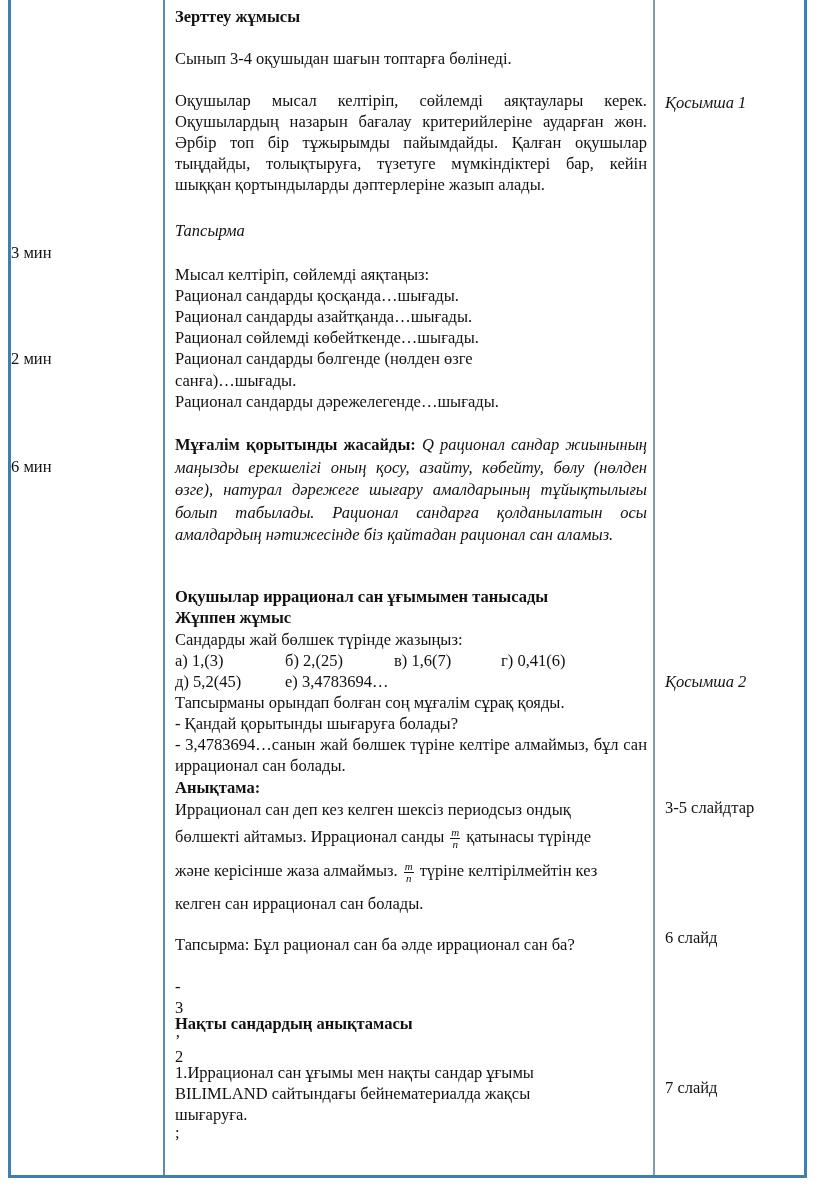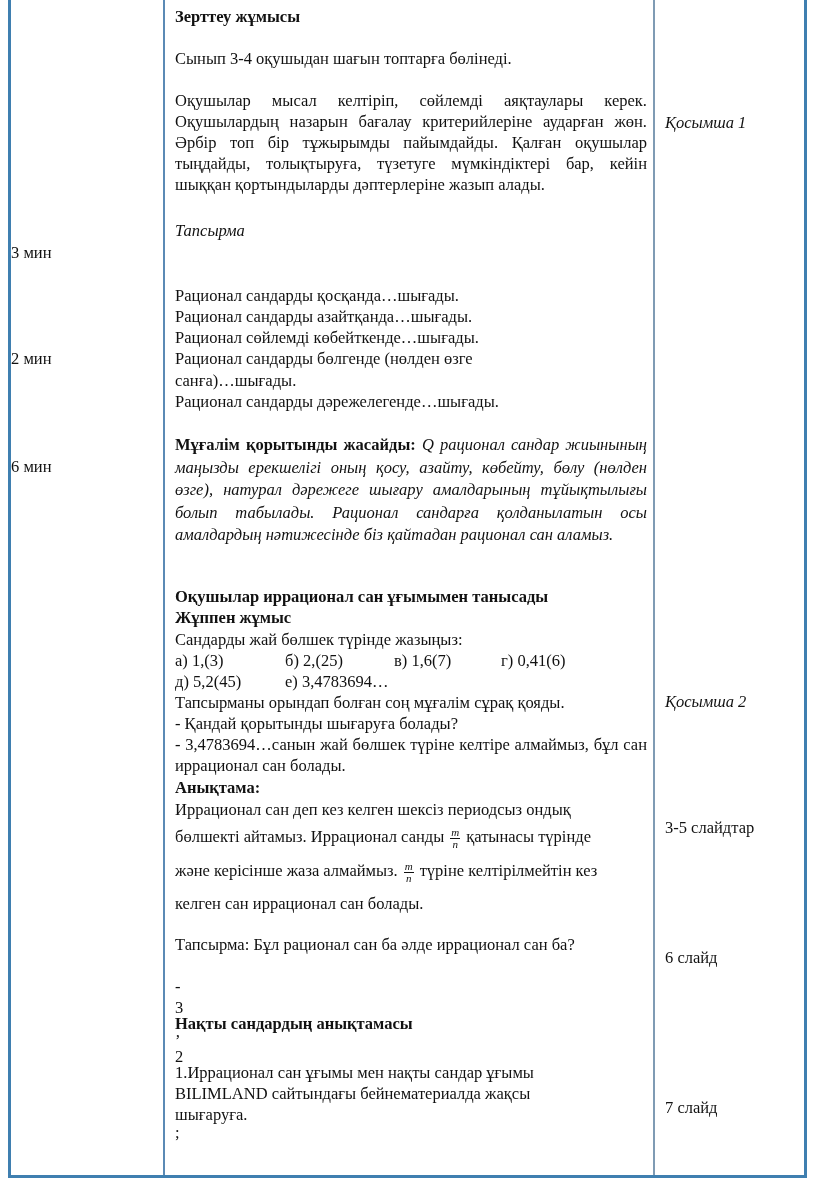--- a/index.html
+++ b/index.html
@@ -6,21 +6,21 @@
   body { width: 816px; height: 1185px; position: relative; overflow: hidden;
          font-family: "Liberation Serif", "DejaVu Serif", serif; color: #111; }
   .frame { position: absolute; left: 8px; top: -4px; width: 799px; height: 1182px;
            border: 3px solid #3f7fb0; border-top-width: 4px; box-sizing: border-box; }
   .vline { position: absolute; top: 0; bottom: 0; width: 2px; background: #5b8ab5; }
   .v1 { left: 152px; }
   .v2 { left: 642px; background: #7f9bb4; }
   .col { position: absolute; top: 0; bottom: 0; }
   .left { left: 0; width: 152px; }
   .mid { left: 154px; width: 444px; }
-  .right { left: 644px; width: 150px; margin-top: 20px; }
+  .right { left: 644px; width: 150px; }
   .t { position: absolute; font-size: 16.5px; line-height: 21px; white-space: nowrap; }
   .mid .t { left: 10px; }
   .just { white-space: normal; width: 472px; text-align: justify; text-align-last: left; }
   .b { font-weight: bold; }
   .i { font-style: italic; }
   .min { left: 0; width: 152px; }
   .right .t { left: 10px; }
   .frac { display: inline-block; vertical-align: middle; text-align: center; font-style: italic;
           font-size: 11px; line-height: 11px; margin: 0 6px; }
   .frac span { display: block; }
@@ -37,20 +37,21 @@
     <div class="t min" style="top:242px">3 мин</div>
     <div class="t min" style="top:348px">2 мин</div>
     <div class="t min" style="top:456px">6 мин</div>
   </div>
 
   <div class="col mid">
     <div class="t b" style="top:6px">Зерттеу жұмысы</div>
     <div class="t" style="top:48px">Сынып 3-4 оқушыдан шағын топтарға бөлінеді.</div>
     <div class="t just" style="top:90px">Оқушылар мысал келтіріп, сөйлемді аяқтаулары керек. Оқушылардың назарын бағалау критерийлеріне аударған жөн. Әрбір топ бір тұжырымды пайымдайды. Қалған оқушылар тыңдайды, толықтыруға, түзетуге мүмкіндіктері бар, кейін шыққан қортындыларды дәптерлеріне жазып алады.</div>
     <div class="t i" style="top:220px">Тапсырма</div>
+    <div class="t" style="top:264px">Мысал келтіріп, сөйлемді аяқтаңыз:</div>
     <div class="t" style="top:285px">Рационал сандарды қосқанда…шығады.</div>
     <div class="t" style="top:306px">Рационал сандарды азайтқанда…шығады.</div>
     <div class="t" style="top:327px">Рационал сөйлемді көбейткенде…шығады.</div>
     <div class="t" style="top:348px">Рационал сандарды бөлгенде (нөлден өзге</div>
     <div class="t" style="top:370px">санға)…шығады.</div>
     <div class="t" style="top:391px">Рационал сандарды дәрежелегенде…шығады.</div>
 
     <div class="t just" style="top:434px; line-height:22.5px">
       <span class="b">Мұғалім қорытынды жасайды:</span>
       <span class="i">Q рационал сандар жиынының маңызды ерекшелігі оның қосу, азайту, көбейту, бөлу (нөлден өзге), натурал дәрежеге шығару амалдарының тұйықтылығы болып табылады. Рационал сандарға қолданылатын осы амалдардың нәтижесінде біз қайтадан рационал сан аламыз.</span>

